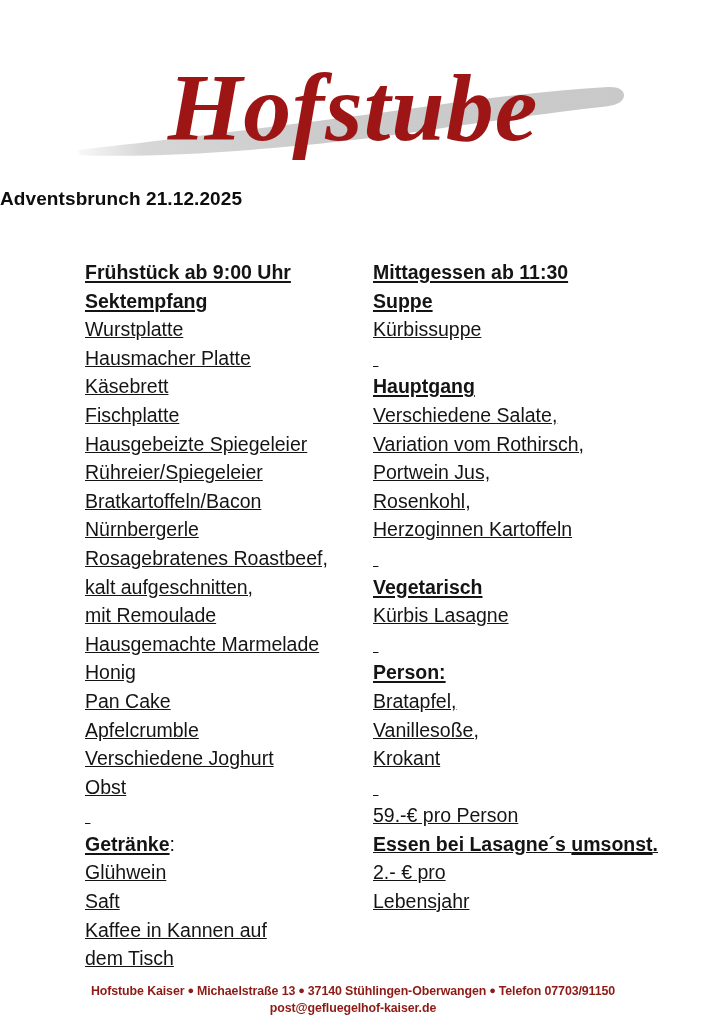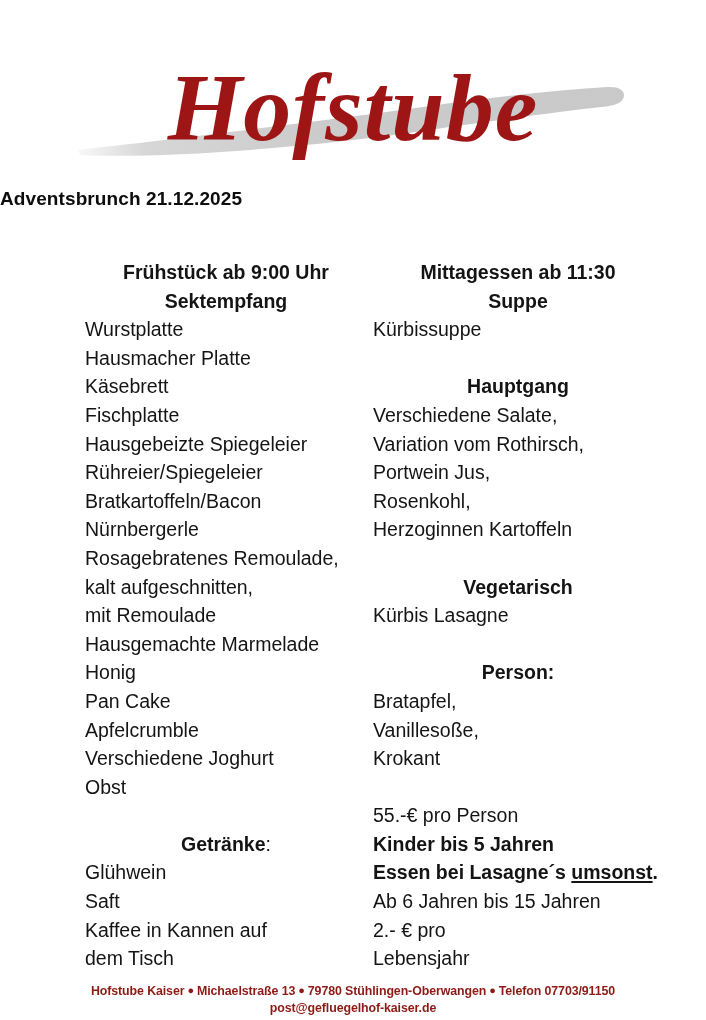--- a/index.html
+++ b/index.html
@@ -65,26 +65,27 @@
     top: 0;
   }
   .col-left  { left: 85px;  width: 282px; }
   .col-right { left: 373px; width: 290px; }
 
   .line {
     font-size: 19.5px;
     line-height: 28.6px;
     color: #141414;
     white-space: pre;
+    text-decoration: underline;
   }
   .line.head {
     font-weight: 700;
+    text-decoration: underline;
     text-underline-offset: 2px;
     text-decoration-thickness: 2px;
-    text-align: center;
   }
   .line.bold {
     font-weight: 700;
   }
   .line.spacer {
     height: 28.6px;
   }
   
   .line .tail-plain {
     font-weight: 400;
@@ -153,21 +154,21 @@
       <div class="line head">Frühstück ab 9:00 Uhr</div>
       <div class="line head">Sektempfang</div>
       <div class="line">Wurstplatte</div>
       <div class="line">Hausmacher Platte</div>
       <div class="line">Käsebrett</div>
       <div class="line">Fischplatte</div>
       <div class="line">Hausgebeizte Spiegeleier</div>
       <div class="line">Rühreier/Spiegeleier</div>
       <div class="line">Bratkartoffeln/Bacon</div>
       <div class="line">Nürnbergerle</div>
-      <div class="line">Rosagebratenes Remoulade,</div>
+      <div class="line">Rosagebratenes Roastbeef,</div>
       <div class="line">kalt aufgeschnitten,</div>
       <div class="line">mit Remoulade</div>
       <div class="line">Hausgemachte Marmelade</div>
       <div class="line">Honig</div>
       <div class="line">Pan Cake</div>
       <div class="line">Apfelcrumble</div>
       <div class="line">Verschiedene Joghurt</div>
       <div class="line">Obst</div>
       <div class="line spacer">&nbsp;</div>
       <div class="line head">Getränke<span class="tail-plain">:</span></div>
@@ -189,29 +190,27 @@
       <div class="line">Herzoginnen Kartoffeln</div>
       <div class="line spacer">&nbsp;</div>
       <div class="line head">Vegetarisch</div>
       <div class="line">Kürbis Lasagne</div>
       <div class="line spacer">&nbsp;</div>
       <div class="line head">Person:</div>
       <div class="line">Bratapfel,</div>
       <div class="line">Vanillesoße,</div>
       <div class="line">Krokant</div>
       <div class="line spacer">&nbsp;</div>
-      <div class="line">55.-€ pro Person</div>
-      <div class="line bold">Kinder bis 5 Jahren</div>
+      <div class="line">59.-€ pro Person</div>
       <div class="line bold"><span>Essen bei Lasagne´s </span><span class="u-bold">umsonst</span><span class="b-plainend">.</span></div>
-      <div class="line">Ab 6 Jahren bis 15 Jahren</div>
       <div class="line">2.- € pro</div>
       <div class="line">Lebensjahr</div>
     </div>
 </div>
 
 <div class="footer">
   <div class="footer-line1">
-    <span>Hofstube Kaiser</span><span class="sep">●</span><span>Michaelstraße 13</span><span class="sep">●</span><span>79780 Stühlingen-Oberwangen</span><span class="sep">●</span><span>Telefon 07703/91150</span>
+    <span>Hofstube Kaiser</span><span class="sep">●</span><span>Michaelstraße 13</span><span class="sep">●</span><span>37140 Stühlingen-Oberwangen</span><span class="sep">●</span><span>Telefon 07703/91150</span>
   </div>
   <div class="footer-line2">
     <span>post@gefluegelhof-kaiser.de</span>
   </div>
 </div>
 
 </body></html>

